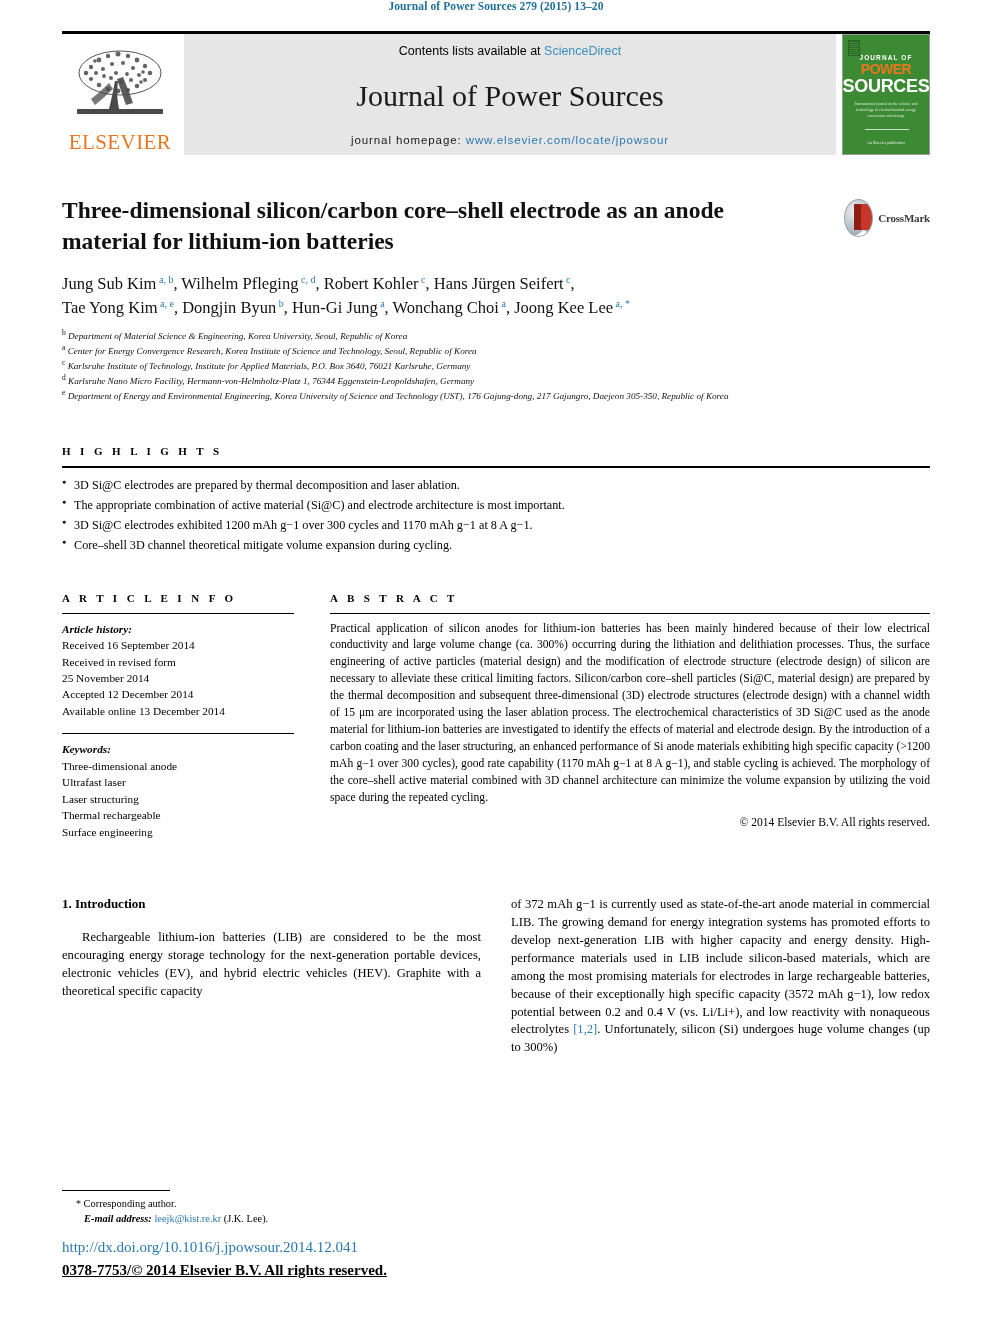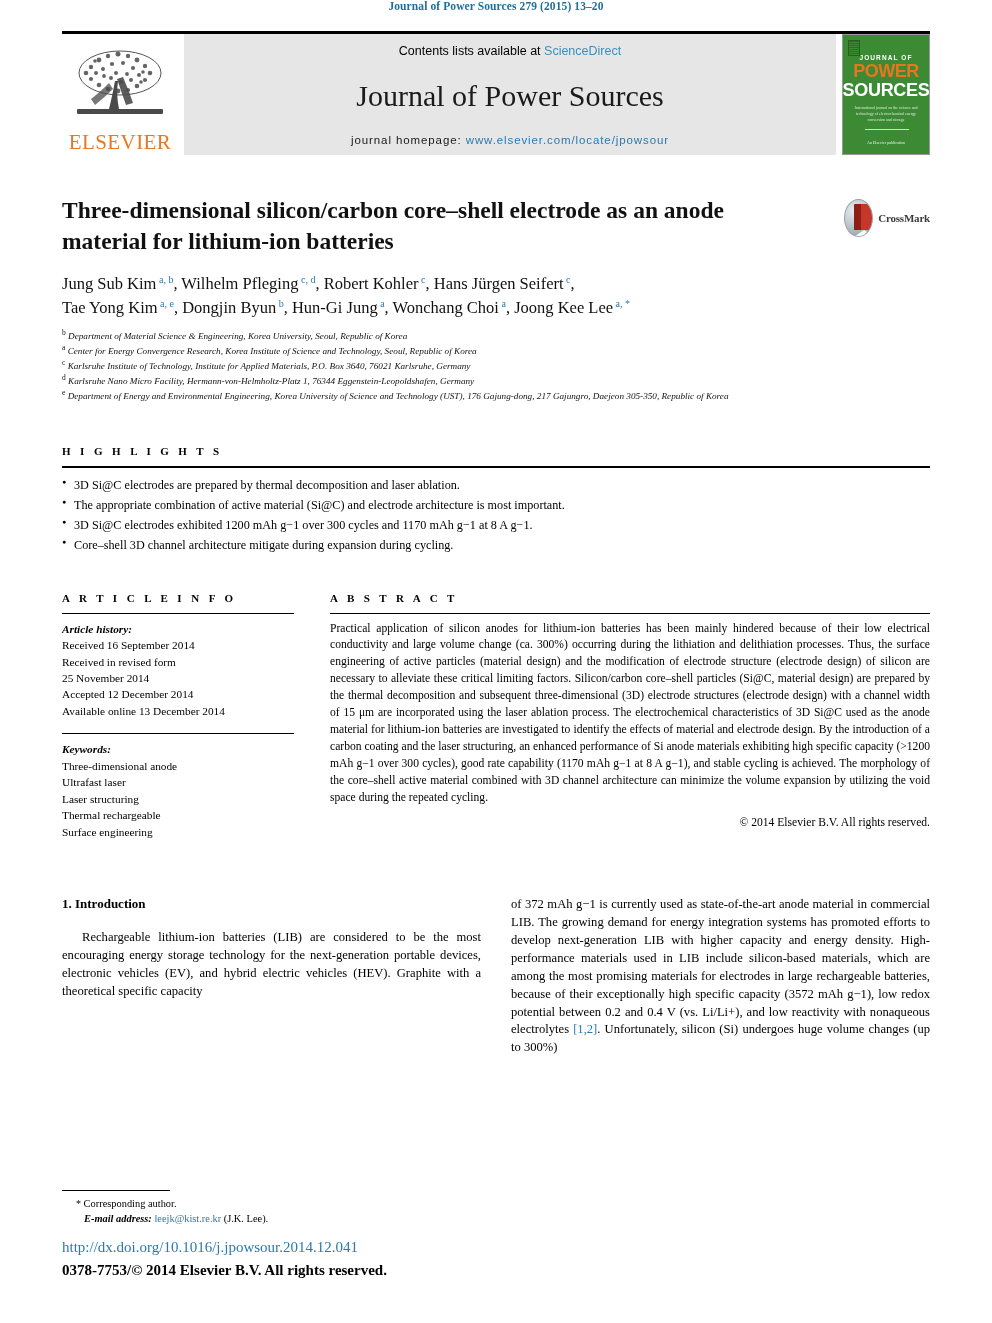--- a/index.html
+++ b/index.html
@@ -90,21 +90,21 @@
     align-items: center;
     padding-top: 5px;
     position: relative;
   }
   .cover-els {
     position:absolute; left:5px; top:5px; width:12px; height:16px;
     background: repeating-linear-gradient(#2e6b28 0 1px, #3c8b34 1px 2px);
     border:1px solid #2a5f24;
   }
   .cv-j { color:#fff; font-family:"Liberation Sans",sans-serif; font-size:6.5px; letter-spacing:1.1px; margin-top:14px; font-weight:bold;}
-  .cv-power { color:#e8761e; font-family:"Liberation Sans",sans-serif; font-size:18px; font-weight:bold; letter-spacing:-.5px; line-height:1; margin-top:1px;}
+  .cv-power { color:#e8761e; font-family:"Liberation Sans",sans-serif; font-size:14px; font-weight:bold; letter-spacing:-.5px; line-height:1; margin-top:1px;}
   .cv-sources { color:#ffffff; font-family:"Liberation Sans",sans-serif; font-size:18px; font-weight:bold; letter-spacing:-.3px; line-height:1; margin-top:1px;}
   .cv-blurb { color:#dfe8da; font-size:4px; line-height:1.5; text-align:center; width:74px; margin-top:6px;}
   .cv-foot { position:absolute; bottom:8px; text-align:center; width:100%; color:#e9efe6; font-size:4px; line-height:1.6;}
   .cv-bar { position:absolute; bottom:24px; left:22px; width:44px; height:1px; background:#cfe0c8;}
 
   
   .title-block { margin-top: 40px; position: relative; }
   .article-title {
     font-family: "Liberation Serif", serif;
     font-size: 23.5px;
@@ -214,21 +214,21 @@
     left: 62px;
     bottom: 42px;
     width: 420px;
   }
   .foot-rule { border-top: 1px solid #000; width: 108px; margin-bottom: 5px; }
   .foot-note { font-size: 10.4px; line-height: 1.5; }
   .foot-note .star { font-size: 10px; }
   .foot-em { font-style: italic; font-weight: bold; }
   .doi-block { margin-top: 9px; font-size: 15px; line-height: 1.5; }
   .doi-link { color: #2a7ab0; }
-  .issn { font-weight: bold; }
+  .issn { font-weight: bold; text-decoration: underline; }
   sup { line-height: 0; }
 </style>
 </head>
 <body>
 
 <div class="page">
 
   <div class="running-head">Journal of Power Sources 279 (2015) 13–20</div>
 
   <div class="masthead">
@@ -331,21 +331,21 @@
     </div>
   </div>
 
   <div class="highlights">
     <div class="sec-head">H I G H L I G H T S</div>
     <div class="hl-rule"></div>
     <ul class="hl-list">
       <li>3D Si@C electrodes are prepared by thermal decomposition and laser ablation.</li>
       <li>The appropriate combination of active material (Si@C) and electrode architecture is most important.</li>
       <li>3D Si@C electrodes exhibited 1200 mAh g−1 over 300 cycles and 1170 mAh g−1 at 8 A g−1.</li>
-      <li>Core–shell 3D channel architecture mitigate during expansion during cycling.</li>
+      <li>Core–shell 3D channel theoretical mitigate volume expansion during cycling.</li>
     </ul>
   </div>
 
   <div class="info-abs">
 
     <div class="col-info">
       <div class="sec-head">A R T I C L E   I N F O</div>
       <div class="sub-rule"></div>
       <div class="info-body">
         <div class="lbl">Article history:</div>

